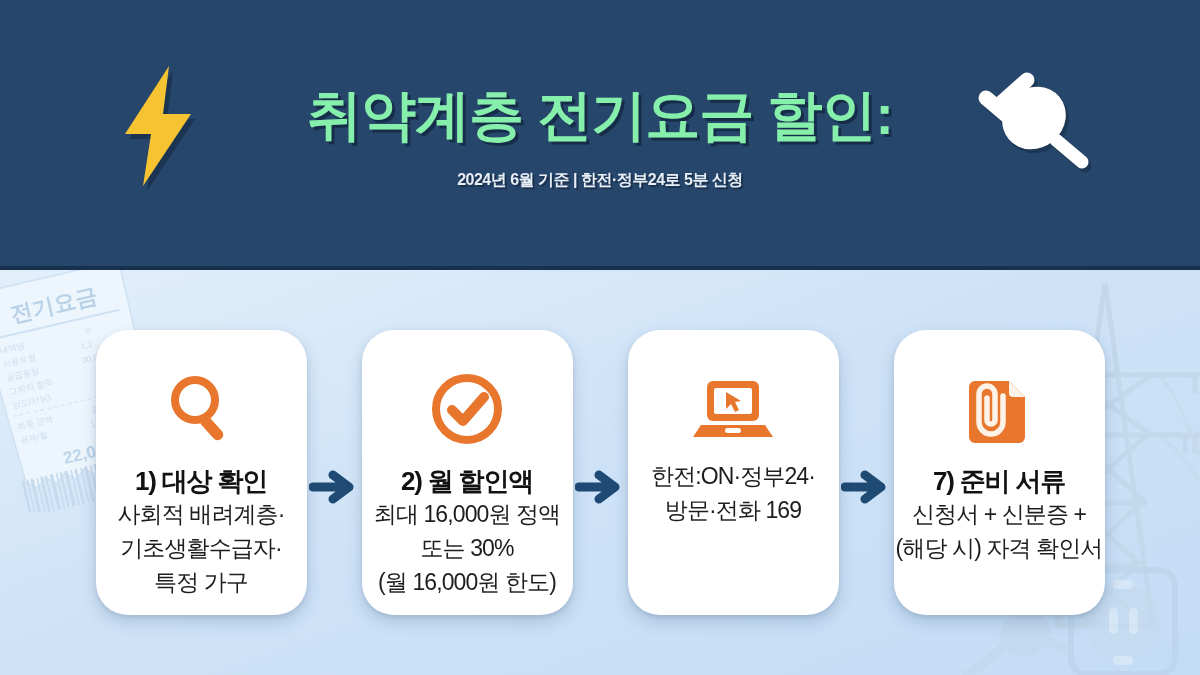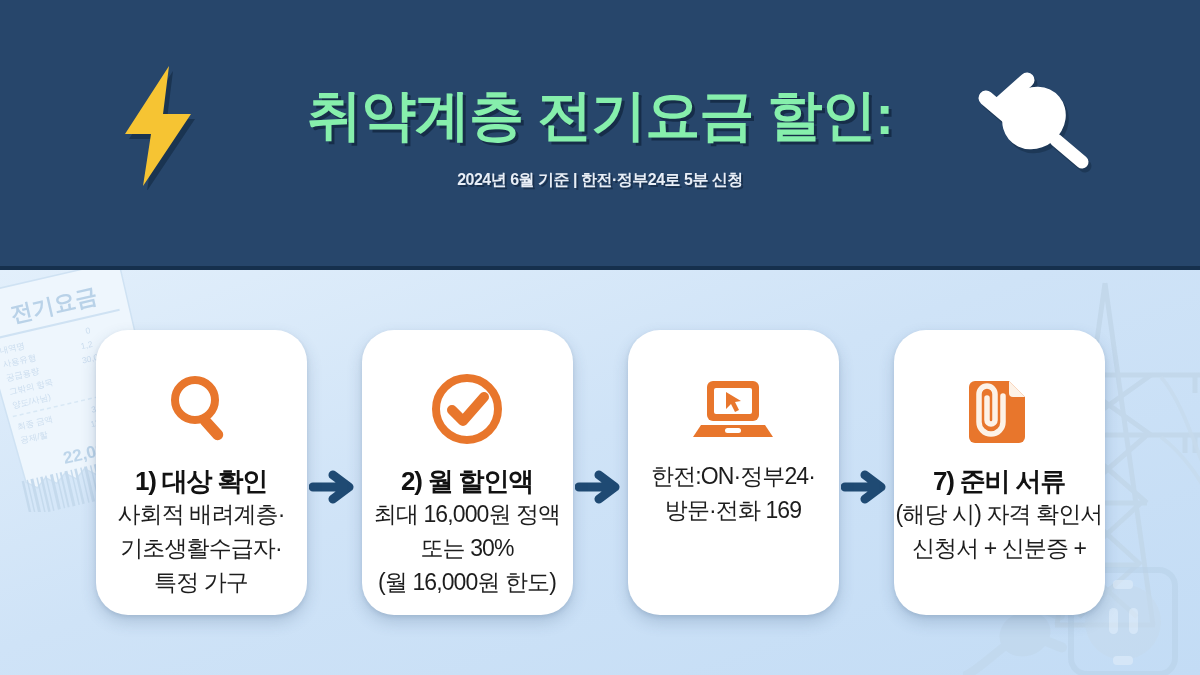--- a/index.html
+++ b/index.html
@@ -322,20 +322,20 @@
       <div class="card">
         <div class="card-icon">
           <svg viewBox="0 0 80 80" width="80" height="80">
             <path d="M16 12 h34 l16 16 v40 a6 6 0 0 1 -6 6 h-44 a6 6 0 0 1 -6 -6 v-50 a6 6 0 0 1 6 -6 Z" fill="#e8762c"></path>
             <path d="M50 12 v12 a4 4 0 0 0 4 4 h12 Z" fill="#fdf2e7"></path>
             <path d="M44 27 v26 a12 12 0 0 1 -24 0 v-28 a8 8 0 0 1 16 0 v26 a4 4 0 0 1 -8 0 v-22" fill="none" stroke="#fdf2e7" stroke-width="5.5" stroke-linecap="round"></path>
           </svg>
         </div>
         <div class="card-title">7) 준비 서류</div>
         <div class="card-desc">
+          <span class="l">신청서 + 신분증 +</span>
           <span class="l">(해당 시) 자격 확인서</span>
-          <span class="l">신청서 + 신분증 +</span>
         </div>
       </div>
 
     </div>
   </div>
 </div>
 
 </body></html>

